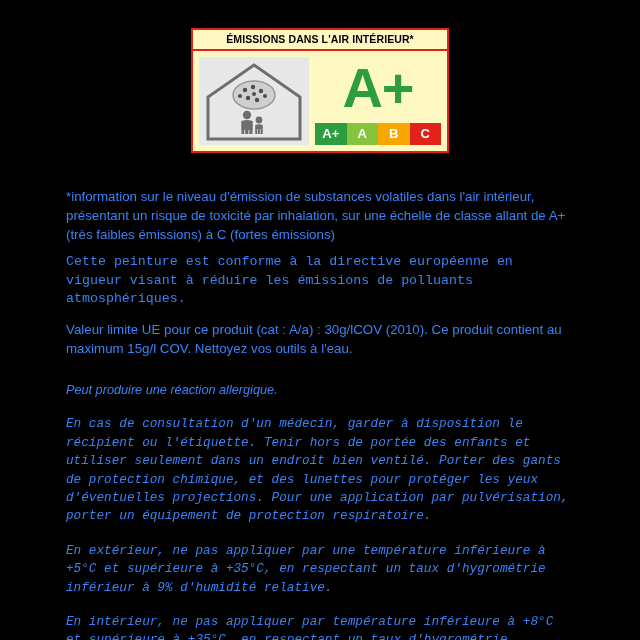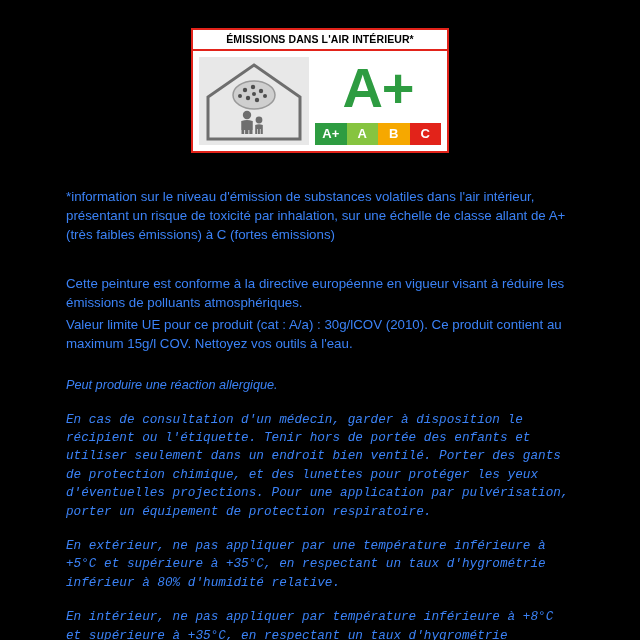--- a/index.html
+++ b/index.html
@@ -24,21 +24,21 @@
   
   .label-wrap {
     position: absolute;
     top: 28px;
     left: 50%;
     transform: translateX(-50%);
     width: 258px;
   }
   .label-box {
     border: 2px solid #e2231a;
-    background: #ffffff;
+    background: #fef9c3;
     box-sizing: border-box;
     padding: 0;
   }
   .label-title {
     color: #000000;
     font-size: 10.5px;
     font-weight: bold;
     text-align: center;
     letter-spacing: 0.1px;
     padding: 4px 2px 3px 2px;
@@ -100,22 +100,22 @@
     top: 188px;
     left: 66px;
     width: 508px;
   }
   p {
     margin: 0;
     font-size: 13.3px;
     line-height: 1.42;
     color: #3b82f6;
   }
-  .para-gap { margin-top: 30px; }
-  .small-gap { margin-top: 4px; }
+  .para-gap { margin-top: 8px; font-family: Liberation Mono, monospace; }
+  .small-gap { margin-top: 12px; }
   .italic-block {
     margin-top: 22px;
   }
   .italic-block p {
     font-style: italic;
     font-size: 12.7px;
     line-height: 1.45;
   }
   .italic-block p + p { margin-top: 16px; font-family: Liberation Mono, monospace; }
 </style>
@@ -166,18 +166,18 @@
   </div>
 
   <div class="content">
     <p>*information sur le niveau d'émission de substances volatiles dans l'air intérieur, présentant un risque de toxicité par inhalation, sur une échelle de classe allant de A+ (très faibles émissions) à C (fortes émissions)</p>
     <p class="para-gap">Cette peinture est conforme à la directive européenne en vigueur visant à réduire les émissions de polluants atmosphériques.</p>
     <p class="small-gap">Valeur limite UE pour ce produit (cat : A/a) : 30g/lCOV (2010). Ce produit contient au maximum 15g/l COV. Nettoyez vos outils à l'eau.</p>
 
     <div class="italic-block">
       <p>Peut produire une réaction allergique.</p>
       <p>En cas de consultation d'un médecin, garder à disposition le récipient ou l'étiquette. Tenir hors de portée des enfants et utiliser seulement dans un endroit bien ventilé. Porter des gants de protection chimique, et des lunettes pour protéger les yeux d'éventuelles projections. Pour une application par pulvérisation, porter un équipement de protection respiratoire.</p>
-      <p>En extérieur, ne pas appliquer par une température inférieure à +5°C et supérieure à +35°C, en respectant un taux d'hygrométrie inférieur à 80% d'humidité relative.</p>
+      <p>En extérieur, ne pas appliquer par une température inférieure à +5°C et supérieure à +35°C, en respectant un taux d'hygrométrie inférieur à 9% d'humidité relative.</p>
       <p>En intérieur, ne pas appliquer par température inférieure à +8°C et supérieure à +35°C, en respectant un taux d'hygrométrie inférieur à 70% d'humidité relative.</p>
     </div>
   </div>
 
 </div>
 
 </body></html>

